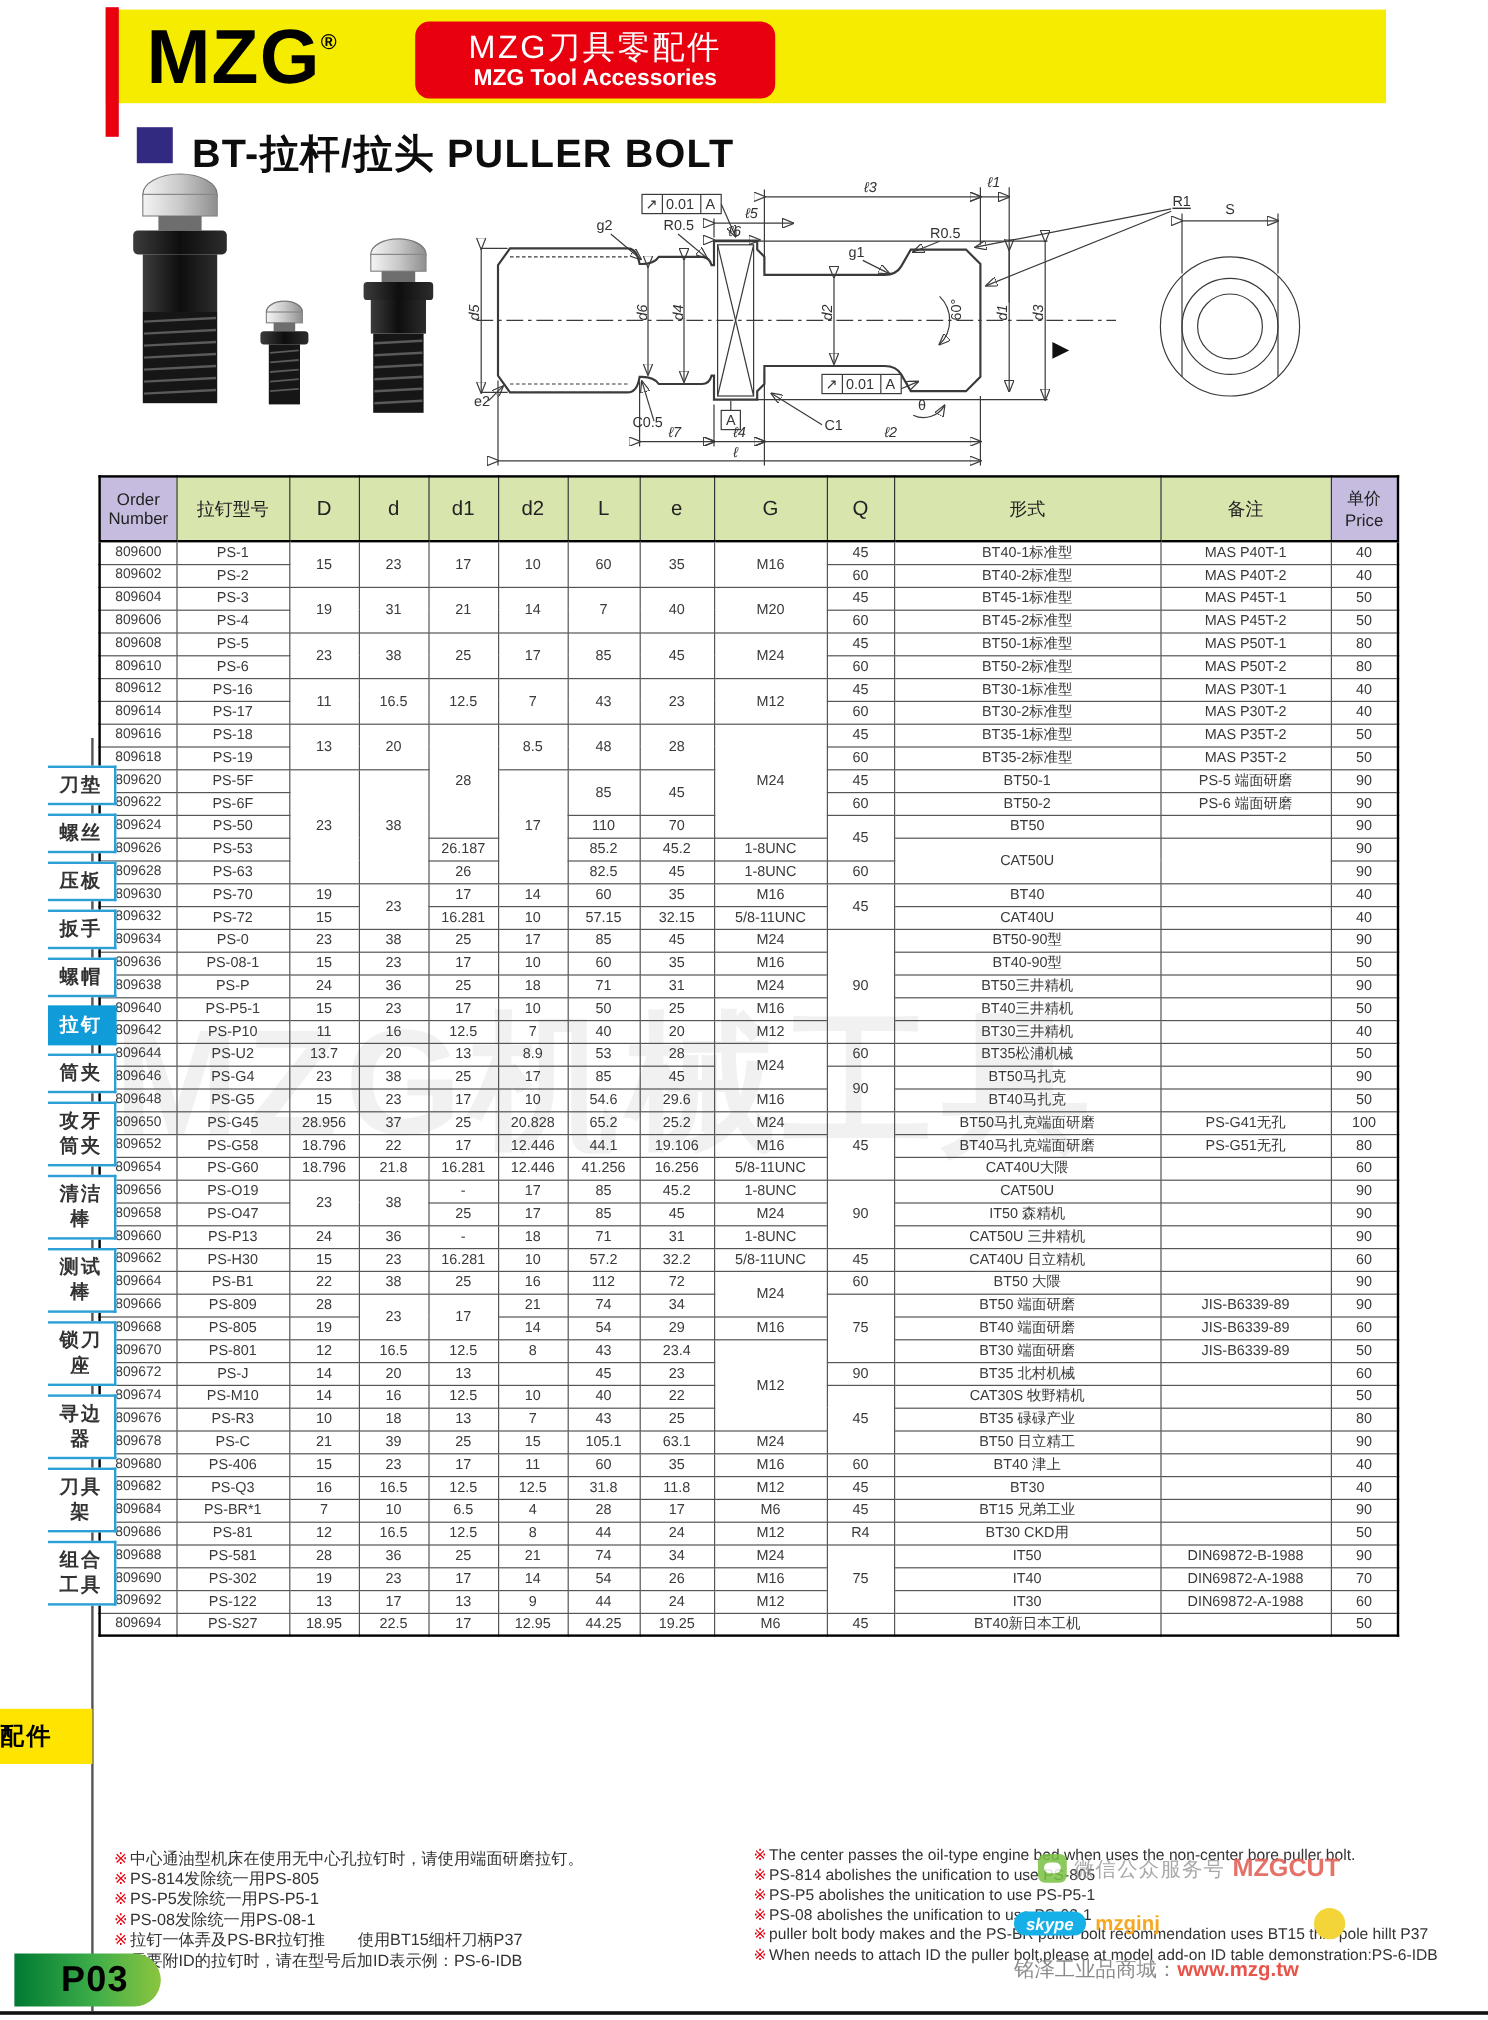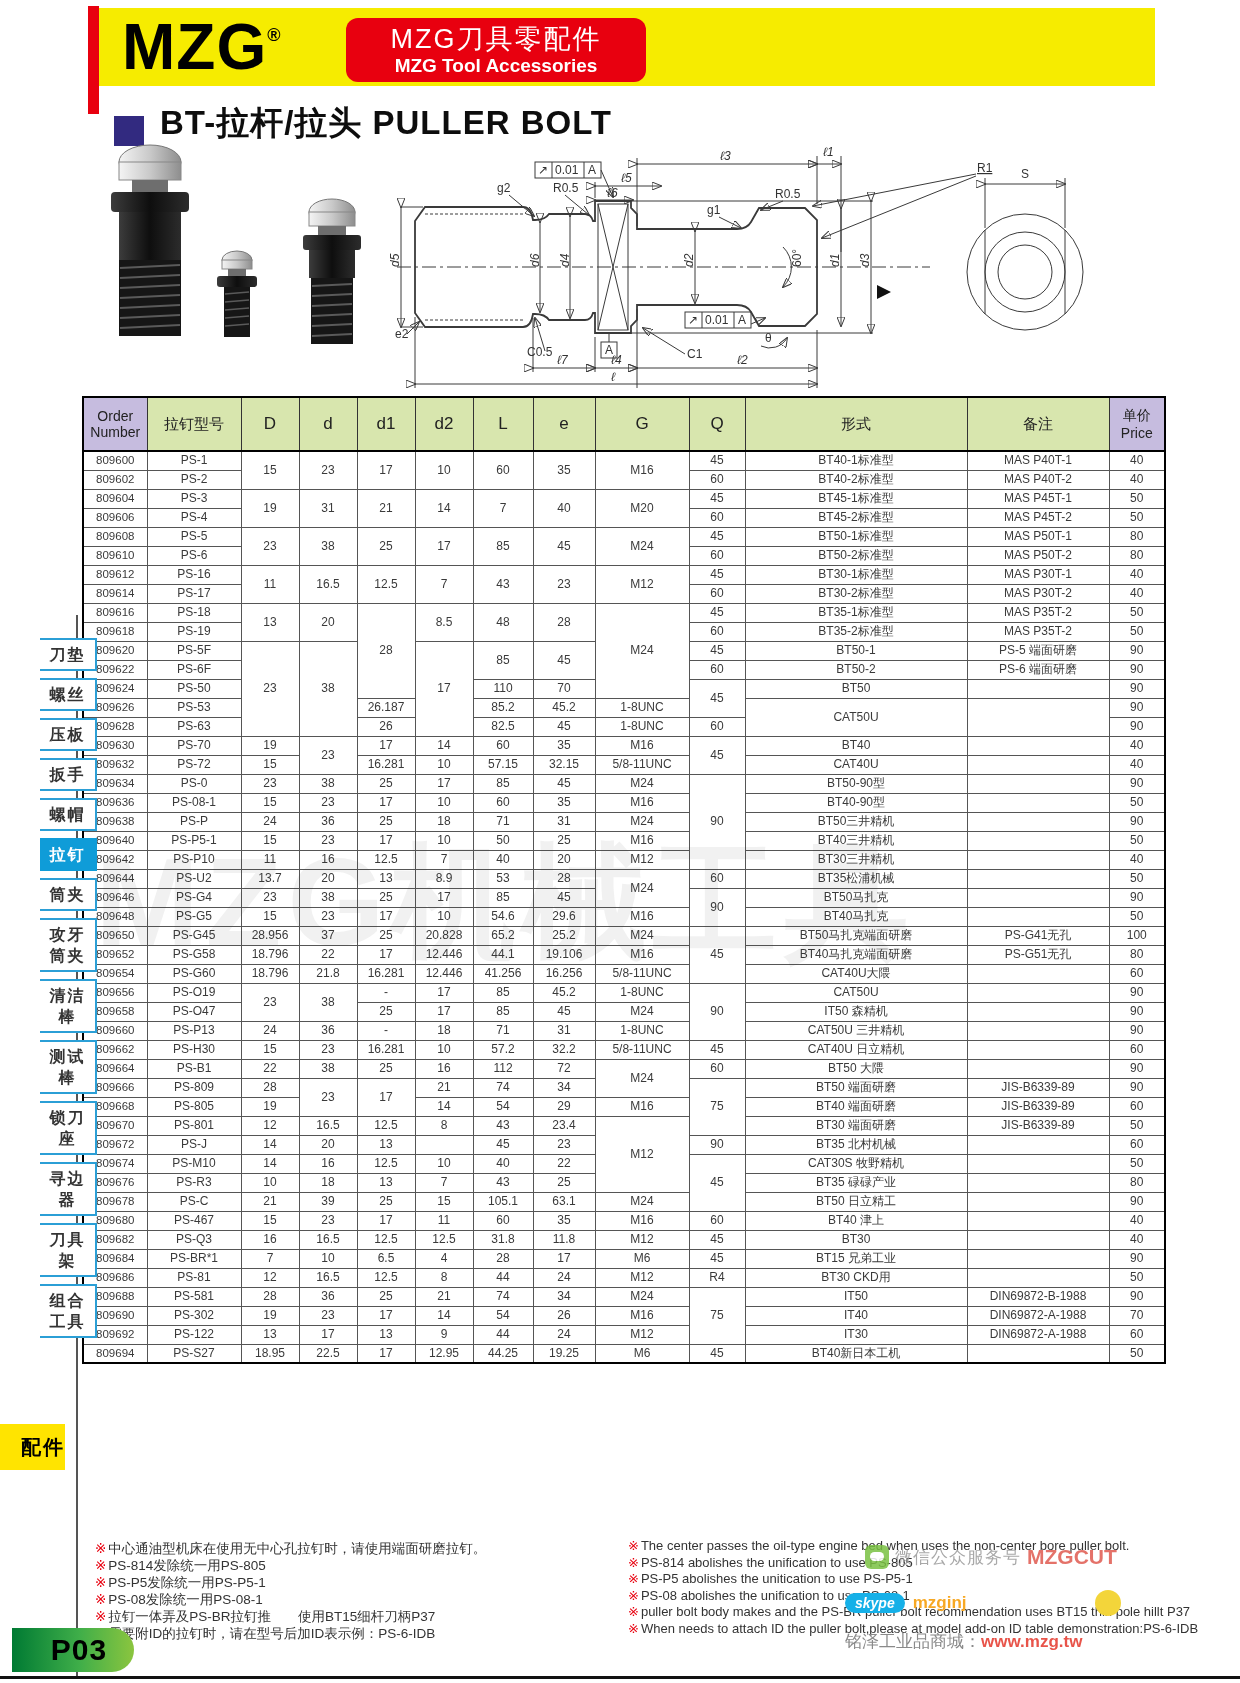--- a/index.html
+++ b/index.html
@@ -10,35 +10,35 @@
   
   .top-banner { position:absolute; left:88px; top:8px; width:1067px; height:78px; background:#f6ec00; }
   .red-stripe { position:absolute; left:0; top:-2px; width:11px; height:108px; background:#e8000f; }
   .logo { position:absolute; left:34px; top:2px; font-size:64px; font-weight:900; letter-spacing:1px; color:#000; font-family:"Liberation Sans",sans-serif; }
   .logo sup { font-size:18px; font-weight:700; vertical-align:28px; }
   .red-badge { position:absolute; left:258px; top:10px; width:300px; height:64px; background:#e8000f; border-radius:12px; text-align:center; color:#fff; padding-top:6px; }
   .badge-cn { font-size:27px; font-weight:400; letter-spacing:2px; line-height:30px; }
   .badge-en { font-size:19px; font-weight:700; line-height:24px; }
 
   
-  .title-row { position:absolute; left:95px; top:106px; height:40px; display:flex; align-items:flex-end;padding-left:19px; }
+  .title-row { position:absolute; left:95px; top:106px; height:40px; display:flex; align-items:flex-start;padding-left:19px; }
   .title-sq { width:30px; height:30px; background:#322a80; margin-right:16px; }
   .page-title { font-size:33px; font-weight:800; color:#0d0d0d; letter-spacing:1px; }
 
   
   .v-rule { position:absolute; left:76px; top:615px; width:2px; height:1061px; background:#555; }
   .bottom-bar { position:absolute; left:0; top:1676px; width:1240px; height:3px; background:#111; }
 
   
   .sidebar { position:absolute; left:0; top:638px; width:57px; display:flex; flex-direction:column; gap:7px; z-index:4; }
   .side-item { width:57px; background:#fff; border:2px solid #2b9fd6; border-left:none; color:#333;
     font-size:16px; font-weight:700; text-align:center; padding:4px 3px; line-height:21px; letter-spacing:2px; cursor:pointer;margin-left:40px; }
   .side-item.active { background:#0f9cd8; color:#fff; border-color:#0f9cd8; }
-  .parts-badge { position:absolute; left:0; top:1424px; width:65px; height:46px; background:#ffe400;
-    color:#000; font-size:20px; font-weight:800; text-align:right; line-height:46px; letter-spacing:2px; z-index:4; }
+  .parts-badge { position:absolute; left:0; top:1424px; width:77px; height:46px; background:#ffe400;
+    color:#000; font-size:20px; font-weight:800; text-align:left; line-height:46px; letter-spacing:2px; z-index:4; }
 
   
   .photos { position:absolute; left:75px; top:138px; z-index:1; }
   .drawing { position:absolute; left:385px; top:142px; z-index:1; }
   .drawing text { font-size:12px; fill:#333; font-family:"Liberation Sans",sans-serif; }
   .drawing .dimtxt { font-style:italic; }
   .drawing line, .drawing path, .drawing rect.frame, .drawing circle, .drawing polyline { stroke:#3a3a3a; fill:none; stroke-width:1; }
   .drawing path.outline { stroke-width:1.8; }
 
   
@@ -847,21 +847,21 @@
           <td>15</td>
           <td>105.1</td>
           <td>63.1</td>
           <td>M24</td>
           <td>BT50 日立精工</td>
           <td></td>
           <td>90</td>
         </tr>
         <tr>
           <td>809680</td>
-          <td>PS-467</td>
+          <td>PS-406</td>
           <td>15</td>
           <td>23</td>
           <td>17</td>
           <td>11</td>
           <td>60</td>
           <td>35</td>
           <td>M16</td>
           <td>60</td>
           <td>BT40 津上</td>
           <td></td>

